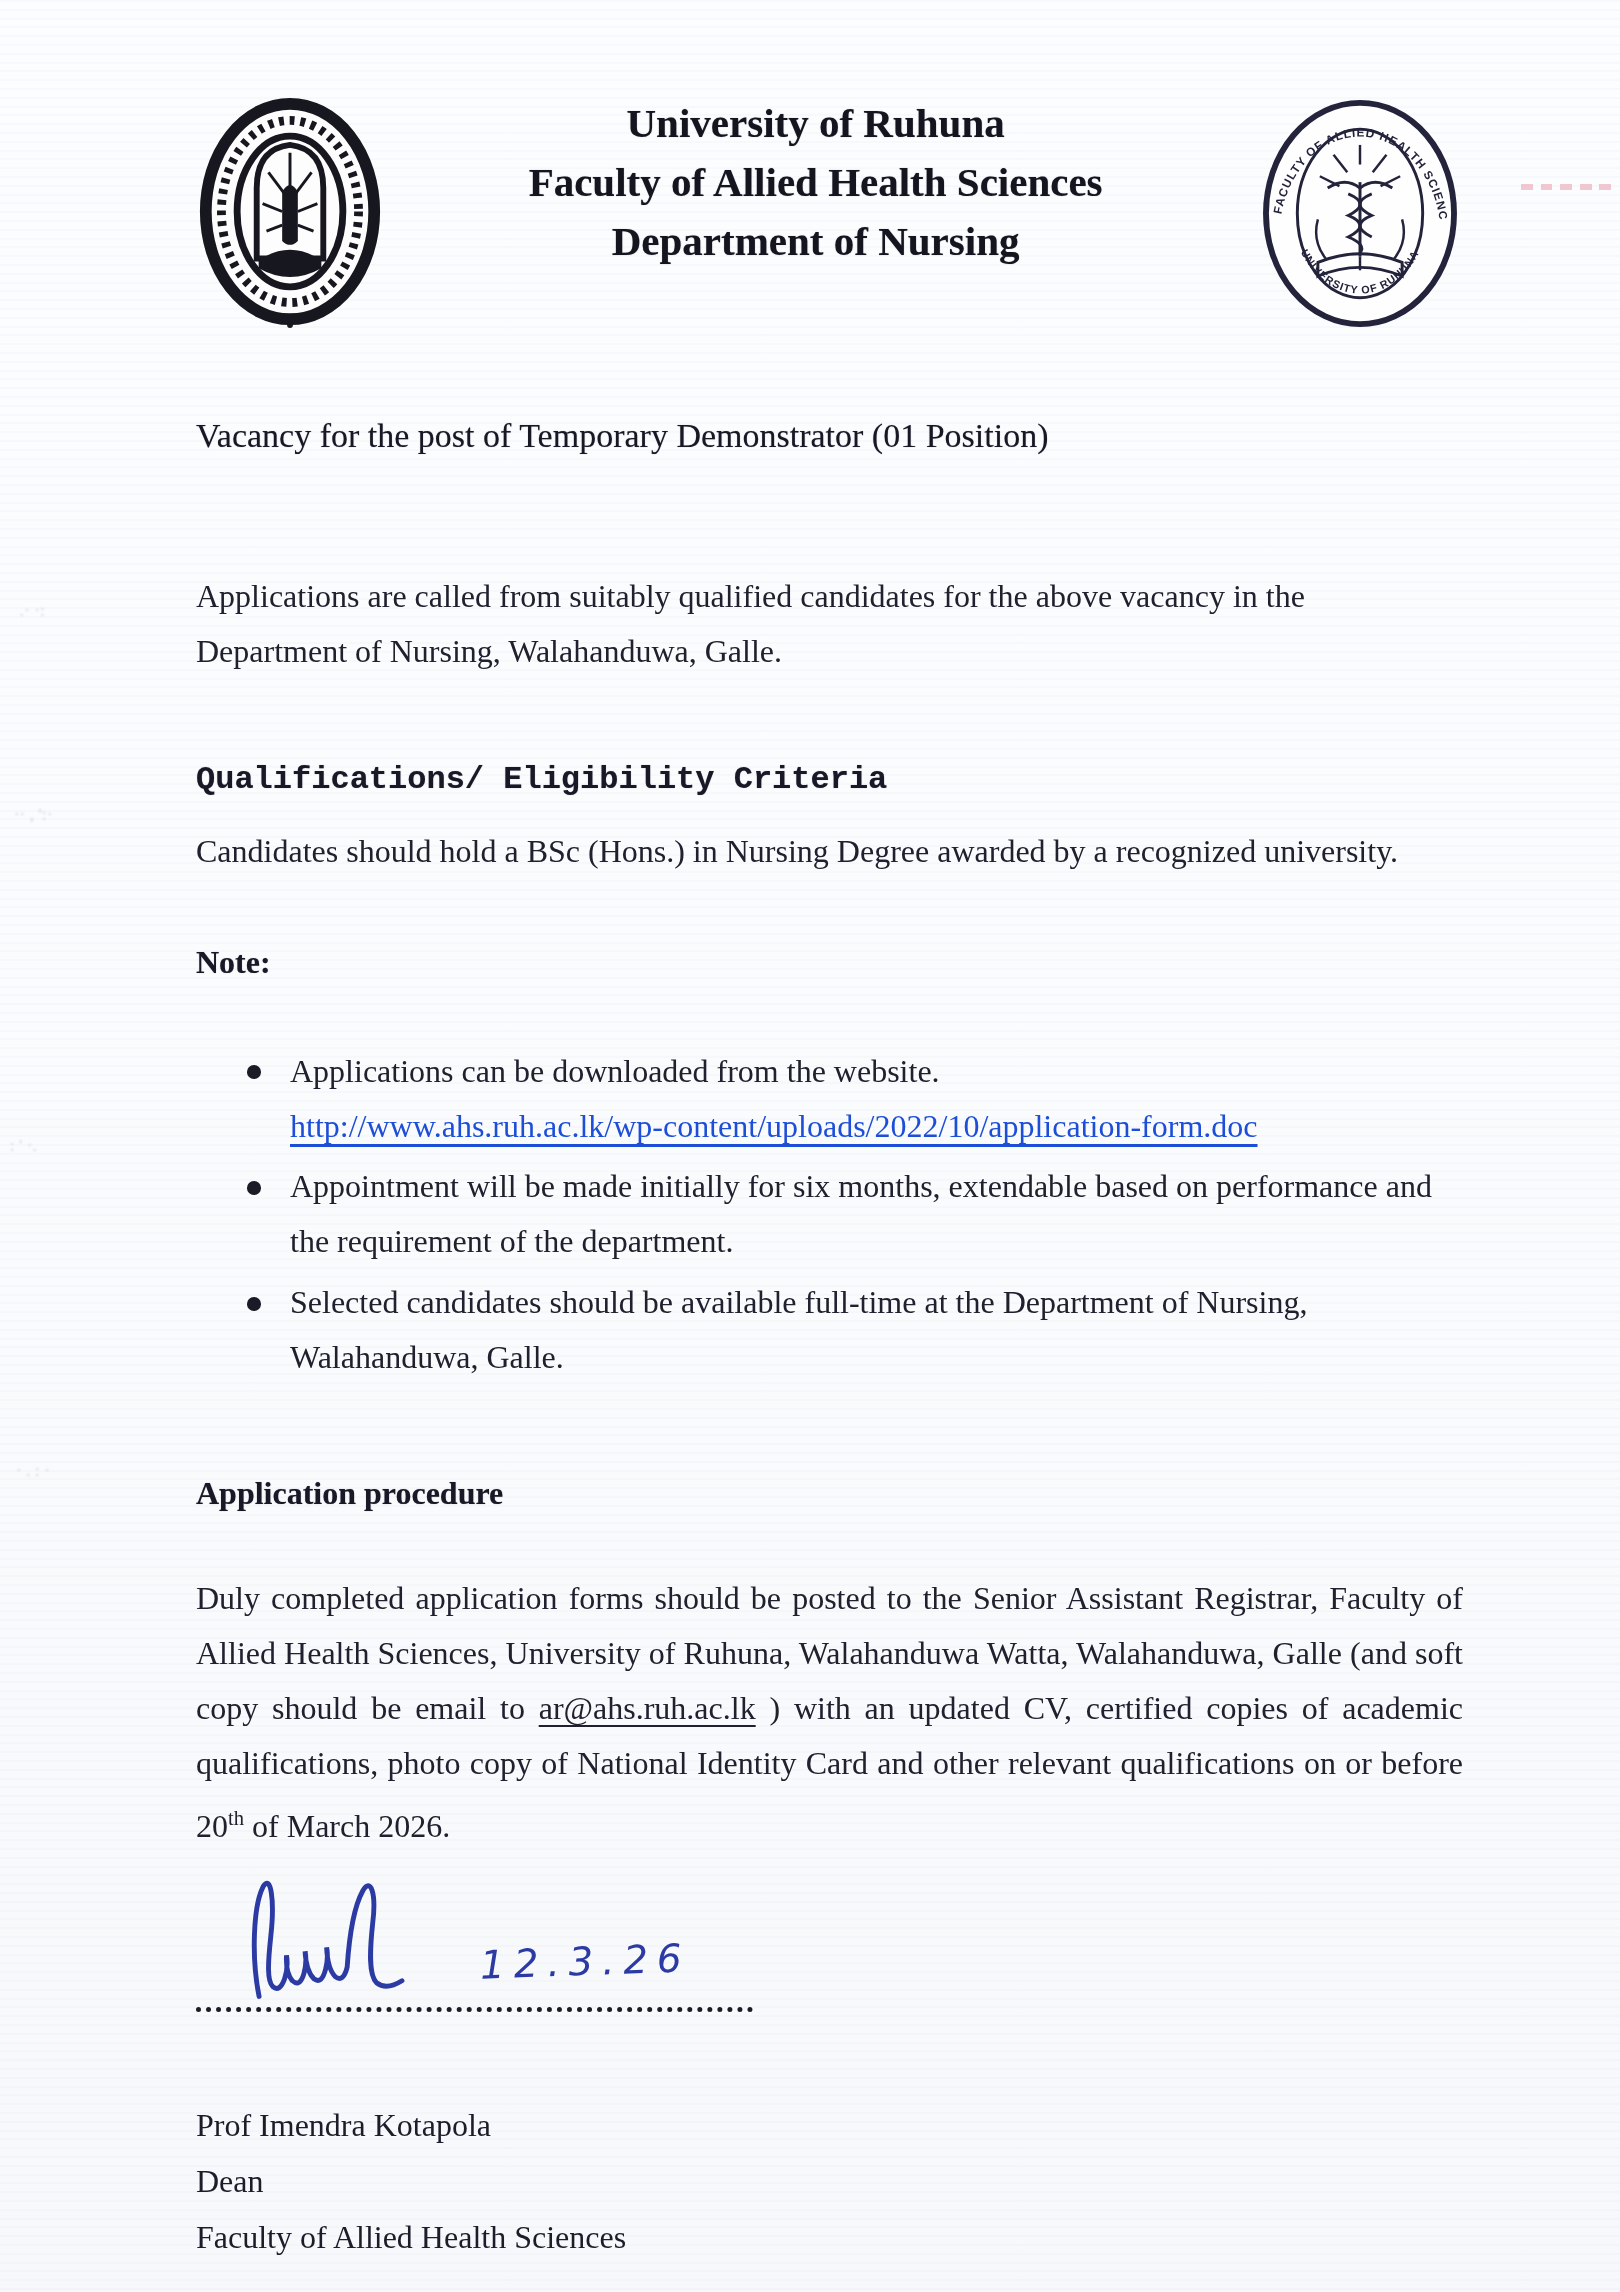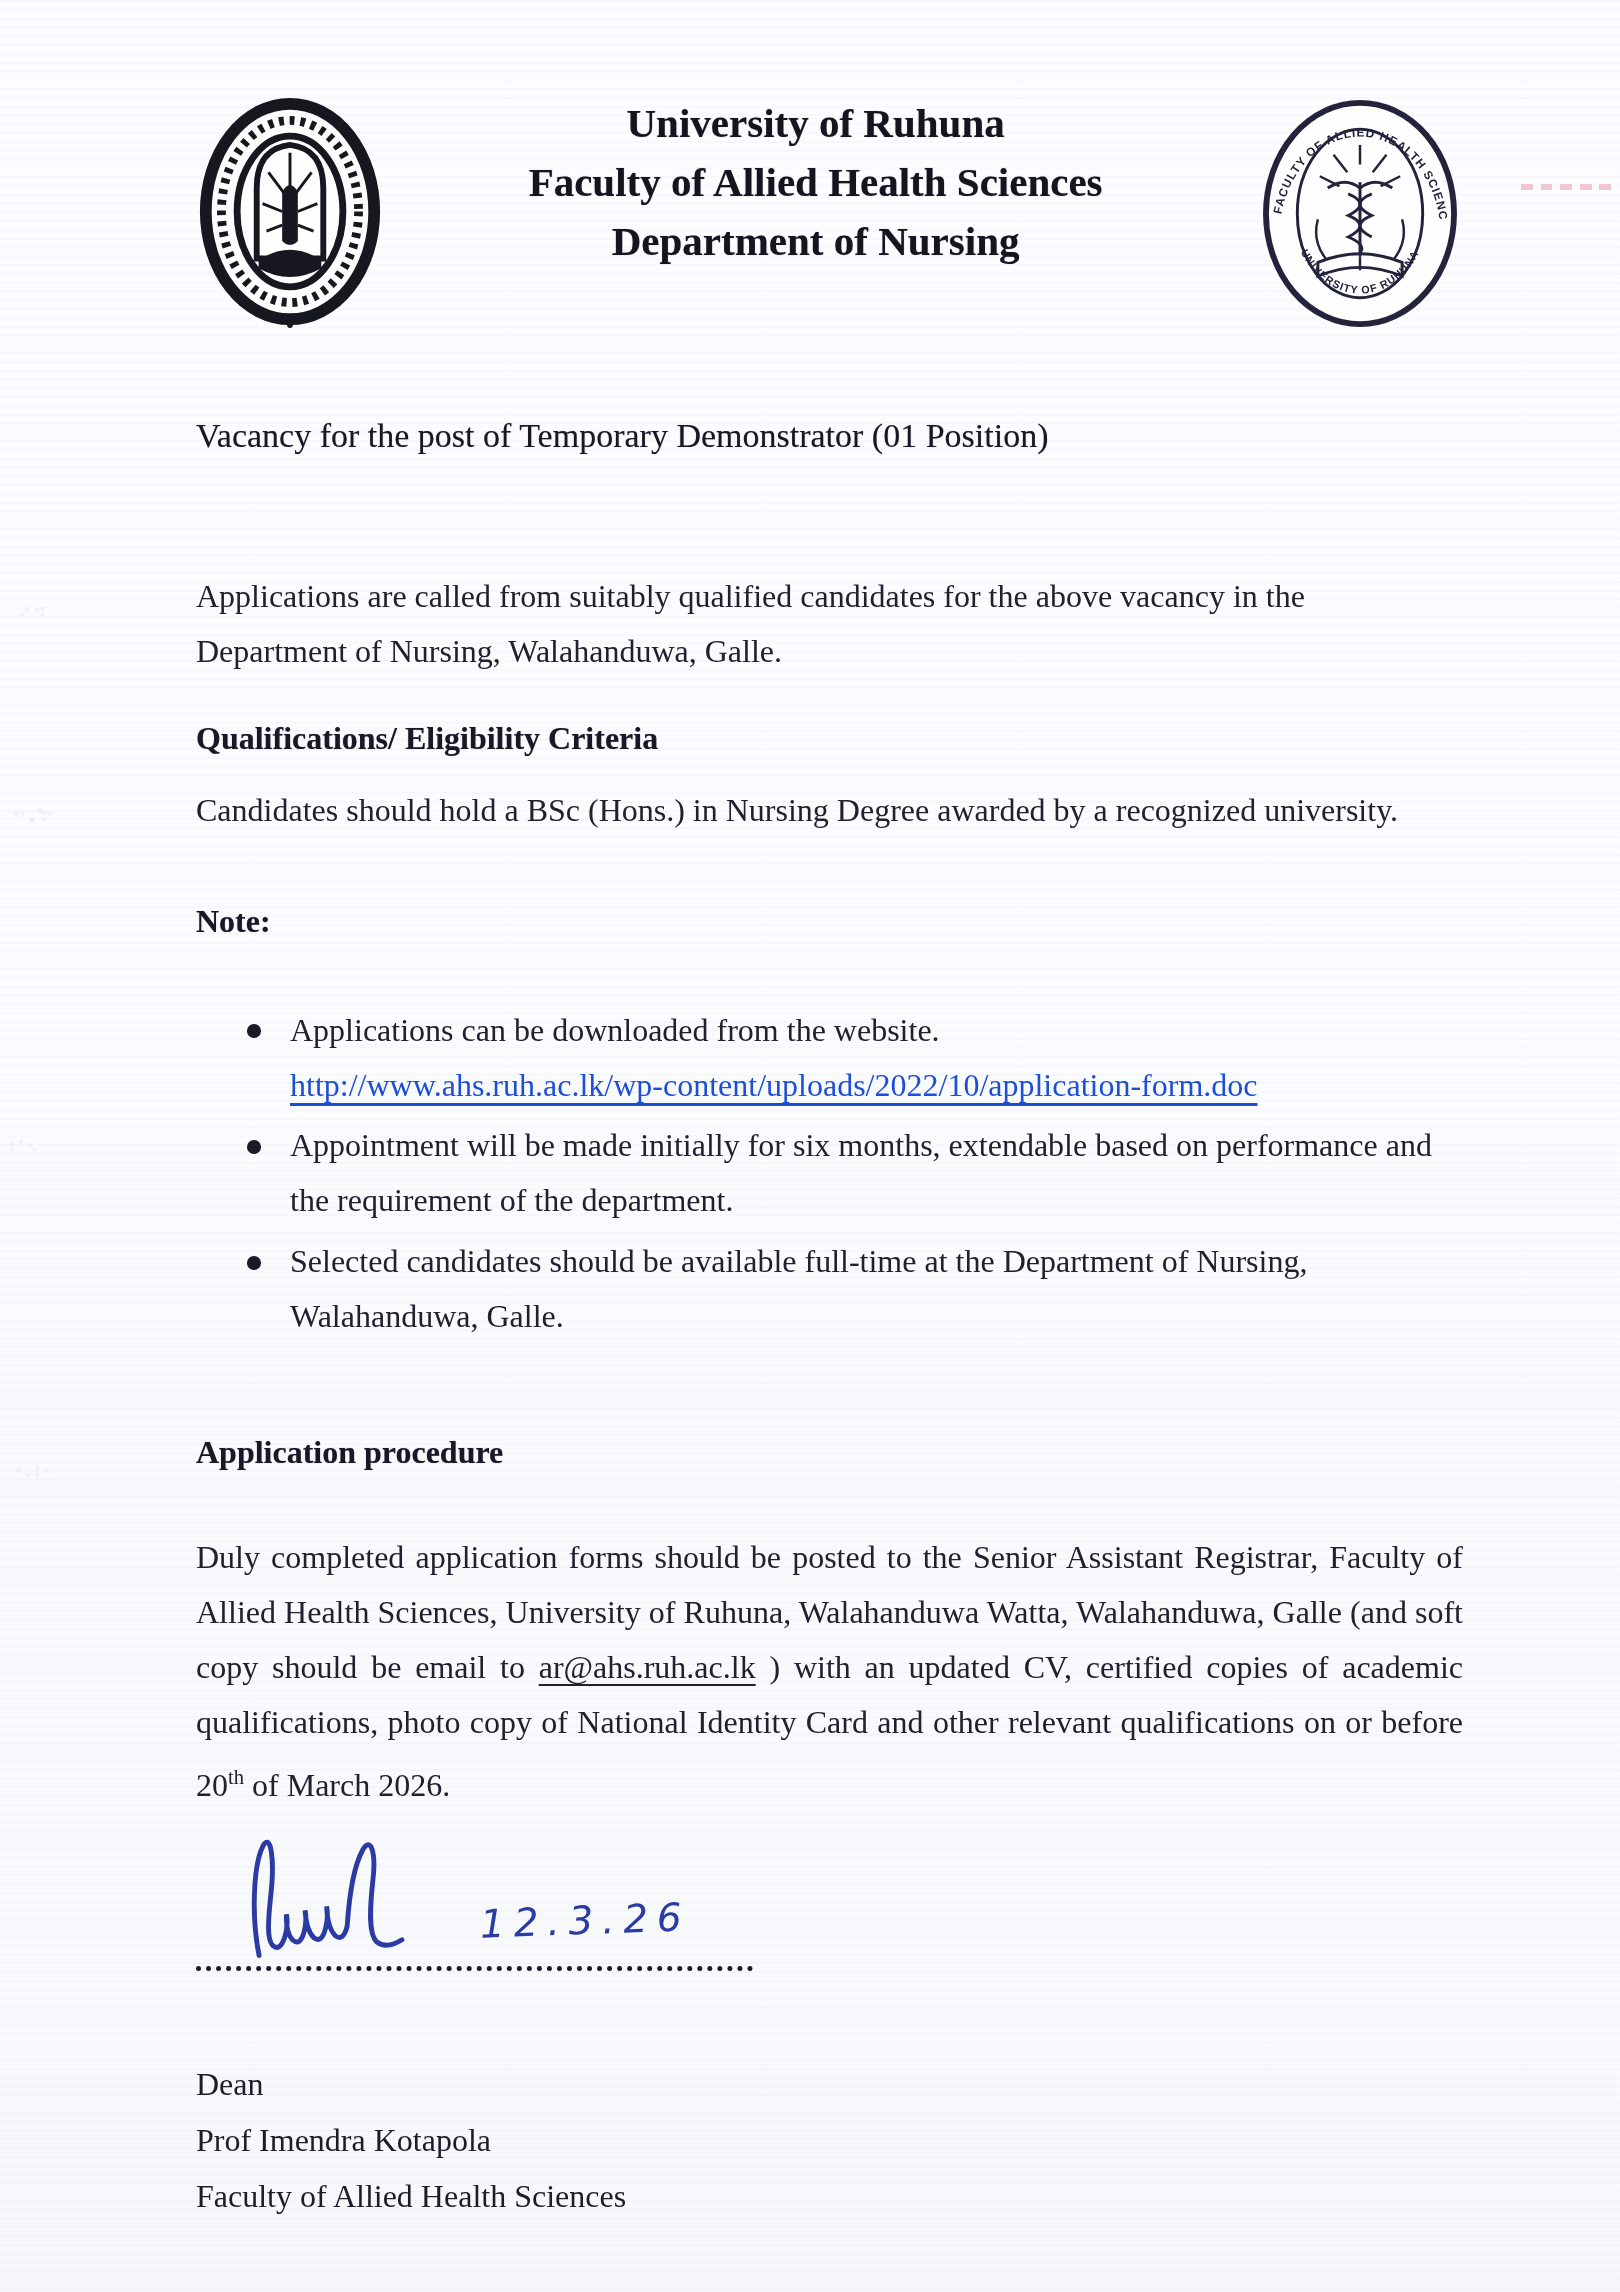--- a/index.html
+++ b/index.html
@@ -41,21 +41,21 @@
     margin-top:76px;
     font-weight:normal;font-size:34px;color:#181824;
     text-shadow:0 0 1px rgba(20,20,50,.4);
   }
   p, .para{font-size:32px;line-height:55px;margin:0;}
   .intro{margin-top:114px;}
   .sec-heading{
     font-weight:bold;font-size:32px;color:#181826;
     text-shadow:0 0 1px rgba(20,20,50,.4);
   }
-  .qual-heading{margin-top:41px;}
+  .qual-heading{margin-top:82px;font-family:Liberation Mono, monospace;}
   .qual-body{margin-top:25.5px;}
   .note-heading{margin-top:65px;}
   ul.note-list{
     margin:63px 0 0 0;padding:0 0 0 51px;list-style:none;
   }
   ul.note-list>li{
     position:relative;padding-left:43px;margin-bottom:5.9px;
     font-size:32px;line-height:55px;
   }
   .bullet-dot{
@@ -205,19 +205,19 @@
                Q 33,116 38,102 Q 42,90 40,78 Q 39,96 46,104 Q 54,111 58,96 Q 61,84 59,74
                Q 60,94 68,102 Q 76,108 80,92 Q 83,80 81,70 Q 82,92 90,100 Q 98,106 102,90
                C 104,60 108,30 118,12 C 126,-2 132,14 128,46 C 125,74 124,98 132,106
                Q 142,114 158,104" fill="none" stroke="#2b3ba3" stroke-width="5" stroke-linecap="round"></path>
     </svg>
     <div class="signature-date">12.3.26</div>
     <div class="dotted-line"></div>
   </div>
 
   <div class="signatory">
+    <div>Prof Imendra Kotapola</div>
     <div>Dean</div>
-    <div>Prof Imendra Kotapola</div>
     <div>Faculty of Allied Health Sciences</div>
   </div>
 
 </div>
 
 
 </body></html>

